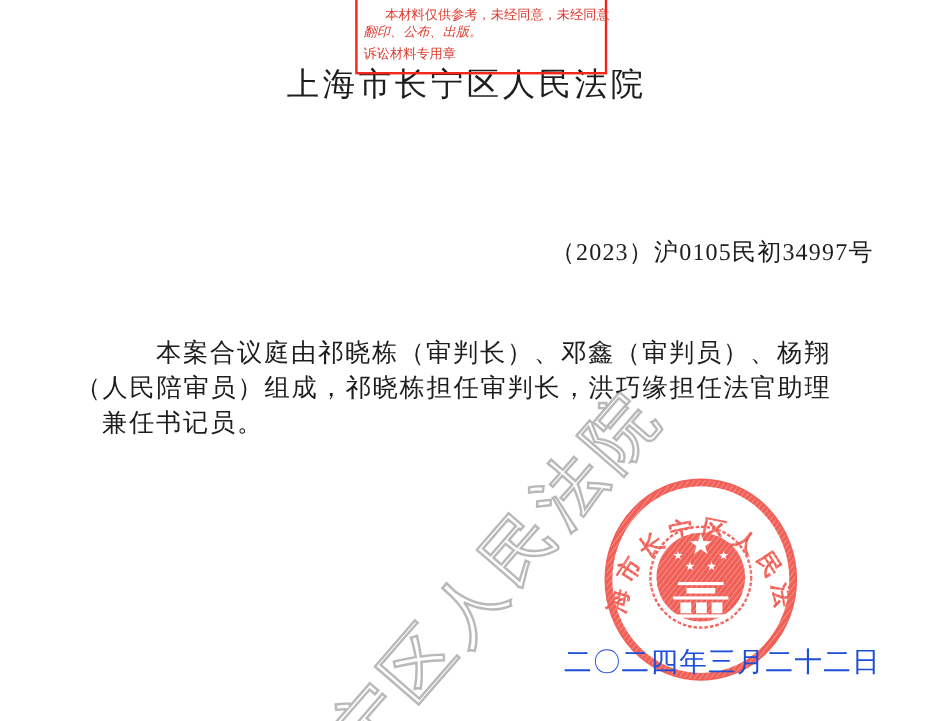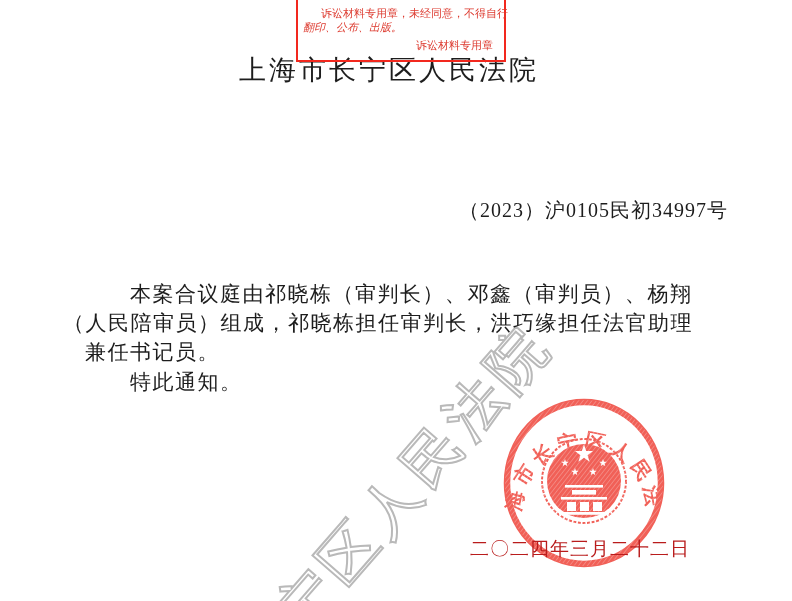--- a/index.html
+++ b/index.html
@@ -21,40 +21,40 @@
   
   .stamp-box{
     left:296px;top:-14px;width:210px;height:76px;box-sizing:border-box;
     border:2px solid var(--stamp_border,#f2281e);
     padding:18px 5px 0 5px;z-index:6;
     color:var(--stamp_red,#dd3b30);font-size:11px;line-height:14px;
     font-family:"Liberation Serif","DejaVu Serif",serif;
   }
   .stamp-box .l1{text-indent:18px;white-space:nowrap;}
   .stamp-box .l2{white-space:nowrap;font-style:italic;}
-  .stamp-box .l3{margin-top:4px;text-align:right;padding-right:6px;white-space:nowrap;
+  .stamp-box .l3{margin-top:4px;padding-right:6px;white-space:nowrap;
                  color:var(--stamp_red,#dd3b30);}
 
   .court-name{
     left:0;right:14px;top:52px;text-align:center;z-index:3;
     font-size:27px;letter-spacing:3px;white-space:nowrap;
   }
   .doc-title{
     left:0;right:0;top:94px;text-align:center;z-index:3;
     font-family:"Liberation Sans","DejaVu Sans",sans-serif;font-weight:700;
     font-size:34px;letter-spacing:2px;white-space:nowrap;
   }
   .case-number{right:64px;top:197px;font-size:20px;letter-spacing:1px;z-index:3;text-align:center;}
   .recipient{left:85px;top:236px;font-size:20.5px;letter-spacing:2px;z-index:3;}
   .body-line{font-size:21px;letter-spacing:1.5px;z-index:3;}
   .bl1{left:130px;top:280px;}
   .bl2{left:63px;top:309px;}
   .bl3{left:85px;top:338px;}
   .closing{left:130px;top:368px;font-size:21px;letter-spacing:1.5px;z-index:3;}
-  .date-line{left:470px;top:536px;font-size:19px;letter-spacing:1px;z-index:5;color:#b91c1c;}
+  .date-line{left:470px;top:536px;font-size:23px;letter-spacing:1px;z-index:5;color:#1d4ed8;}
 
   .seal{left:501px;top:397px;z-index:4;}
   .seal-red{fill:var(--seal_red,#f0544b);}
   .seal-red-stroke{stroke:var(--seal_red,#f0544b);fill:none;}
   .seal text{fill:var(--seal_red,#f0544b);font-family:"Liberation Serif","DejaVu Serif",serif;
              font-size:20px;letter-spacing:5px;font-weight:700;}
 </style>
 </head>
 <body>
 
@@ -91,32 +91,31 @@
           <rect x="79" y="105" width="9" height="9"></rect>
           <rect x="92" y="105" width="9" height="9"></rect>
           <rect x="58" y="115" width="50" height="2.8"></rect>
         </g>
       </g>
       <ellipse cx="83" cy="86" rx="79" ry="83" fill="url(#hatch)"></ellipse>
     </g>
   </svg>
 
   <div class="abs stamp-box">
-    <div class="l1">诉讼材料专用章，未经同意，不得自行</div>
+    <div class="l1">本材料仅供参考，未经同意，未经同意</div>
     <div class="l2">翻印、公布、出版。</div>
     <div class="l3">诉讼材料专用章</div>
   </div>
 
   <div class="abs court-name">上海市长宁区人民法院</div>
 
 
   <div class="abs case-number">（2023）沪0105民初34997号</div>
 
 
   <div class="abs body-line bl1">本案合议庭由祁晓栋（审判长）、邓鑫（审判员）、杨翔</div>
   <div class="abs body-line bl2">（人民陪审员）组成，祁晓栋担任审判长，洪巧缘担任法官助理</div>
   <div class="abs body-line bl3">兼任书记员。</div>
 
-  <div class="abs closing">特此通知。</div>
 
   <div class="abs date-line">二〇二四年三月二十二日</div>
 
 </div>
 
 </body></html>

